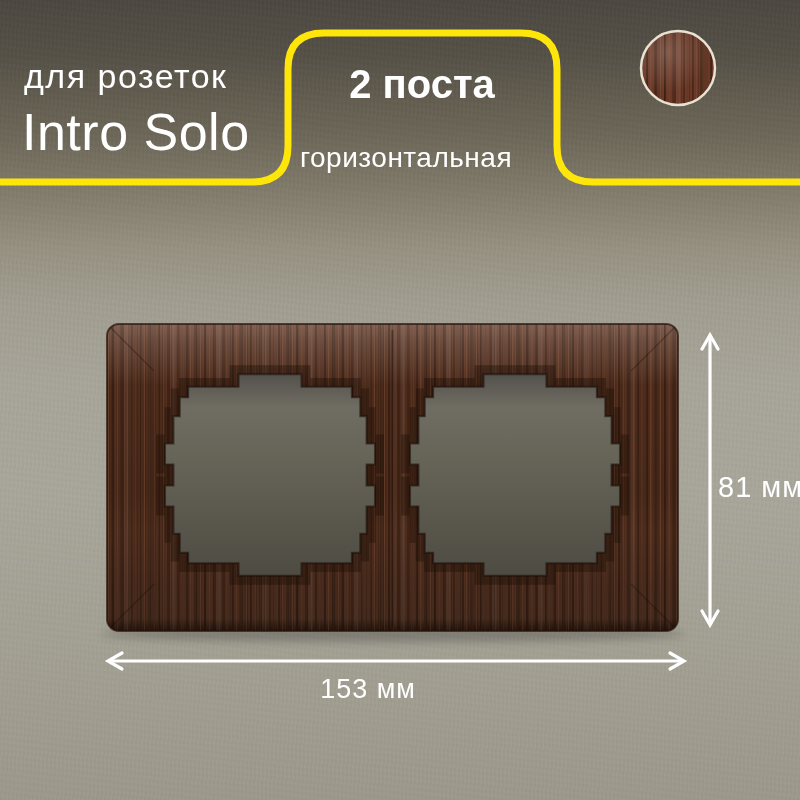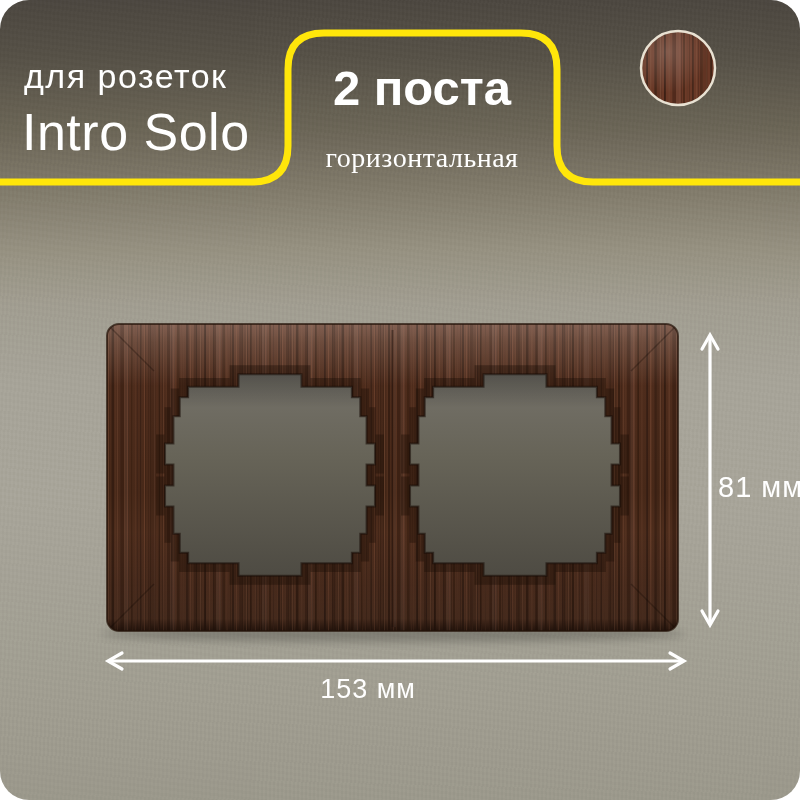--- a/index.html
+++ b/index.html
@@ -3,34 +3,33 @@
 <meta charset="utf-8">
 <style>
   html,body{margin:0;padding:0;}
   .stage{
     position:relative;width:800px;height:800px;overflow:hidden;
     font-family:"Liberation Sans",sans-serif;
     background:linear-gradient(180deg,
       #4c4740 0%, #565147 7%, #6b6556 16%, #827c6c 24%,
       #969181 31%, #a29e91 38%, #a8a599 48%, #a9a69a 62%,
       #a3a093 82%, #9c998c 100%);
-    border-radius:29px;
   }
   .wall-texture{
     position:absolute;inset:0;pointer-events:none;opacity:.5;
     background:
       repeating-linear-gradient(93deg, rgba(255,255,255,.018) 0 2px, rgba(0,0,0,.022) 2px 4px),
       repeating-linear-gradient(7deg, rgba(0,0,0,.015) 0 3px, rgba(255,255,255,.015) 3px 6px);
   }
   svg.gfx{position:absolute;left:0;top:0;}
   .txt{position:absolute;color:#ffffff;line-height:1.05;white-space:nowrap;}
   .t-sub1 {left:24px;  top:59px;  font-size:34px; letter-spacing:1.5px;}
   .t-title{left:22px;  top:105px; font-size:52px; font-weight:normal; letter-spacing:.5px;}
-  .t-cfg1 {left:422px; top:63px;  font-size:49px; font-weight:bold; transform:translateX(-50%);}
-  .t-cfg2 {left:422px; top:143px; font-size:28px; letter-spacing:.5px; transform:translateX(-50%);font-family:Liberation Serif, serif;}
+  .t-cfg1 {left:422px; top:63px;  font-size:40px; font-weight:bold; transform:translateX(-50%);}
+  .t-cfg2 {left:406px; top:143px; font-size:28px; letter-spacing:.5px; transform:translateX(-50%);}
   .t-fin  {left:682px; top:118px; font-size:42px; letter-spacing:2px; transform:translateX(-50%);}
   .t-hdim {left:718px; top:472px; font-size:29px; letter-spacing:1px;}
   .t-wdim {left:368px; top:675px; font-size:27px; letter-spacing:1px; transform:translateX(-50%);text-align:right;}
 </style>
 </head>
 <body>
 
 <div class="stage">
   <div class="wall-texture"></div>
 

